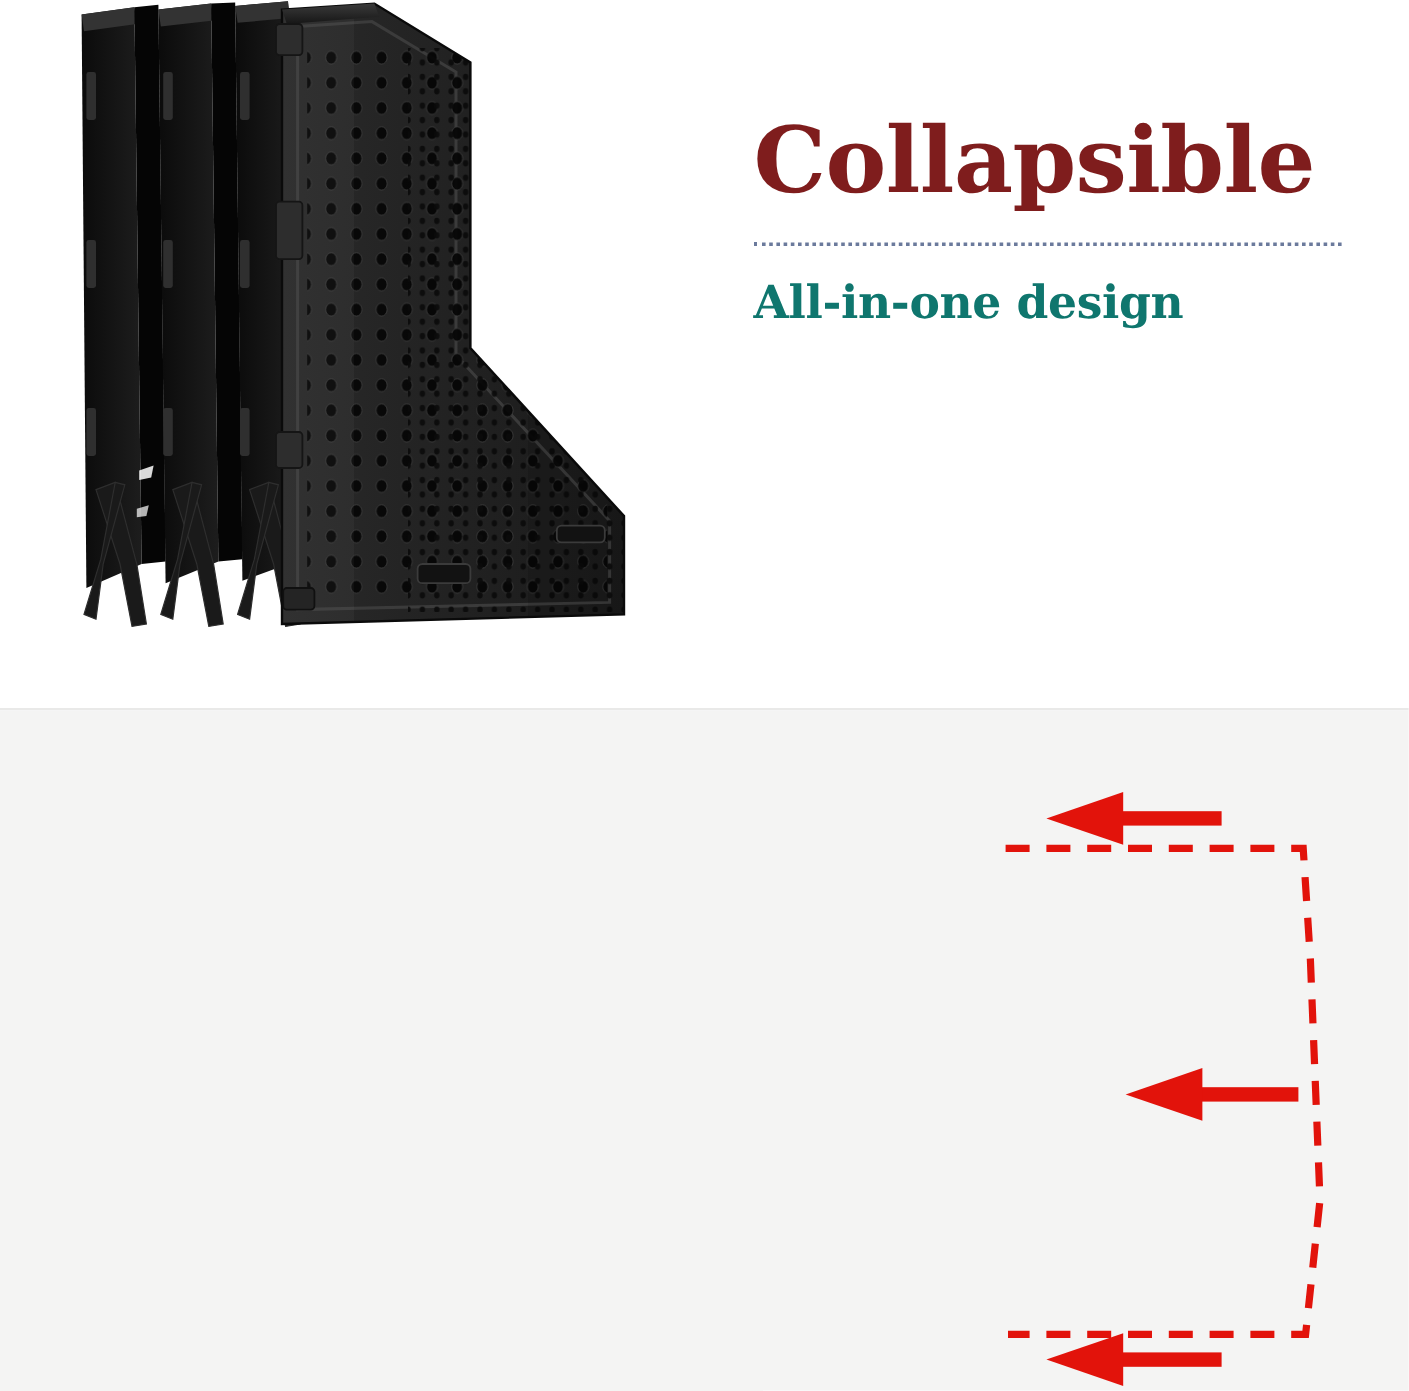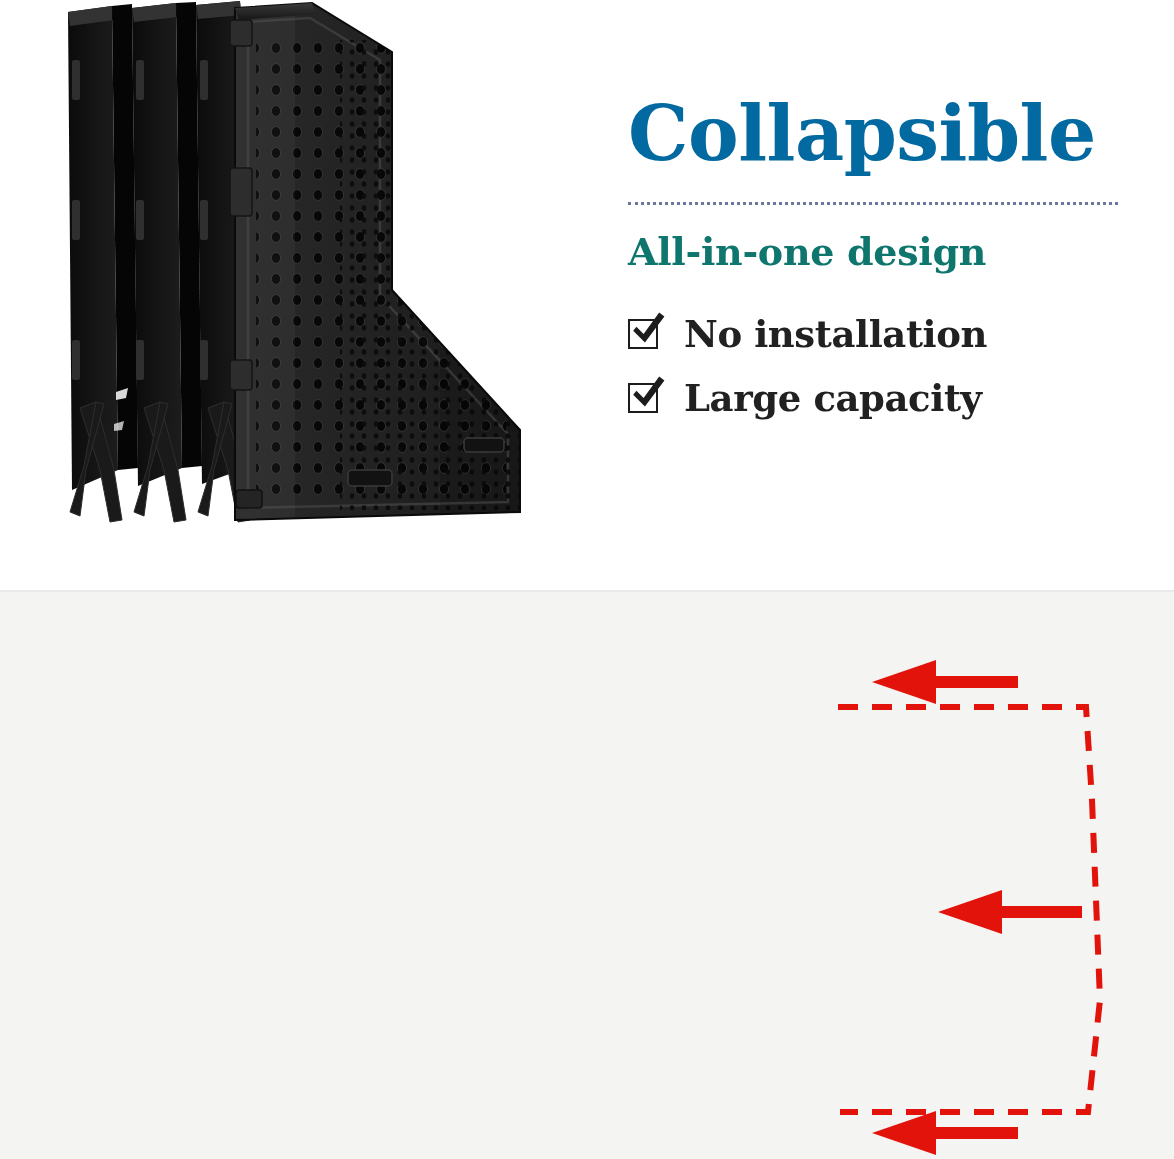--- a/index.html
+++ b/index.html
@@ -18,21 +18,21 @@
   #panel-bottom{top:592px;height:567px;background:#f4f4f3;}
   #section-divider{position:absolute;left:0;top:590px;width:1174px;height:2px;background:#e9e9e8;}
 
   
   .copy-block{position:absolute;}
   #copy-top{left:628px;top:96px;width:500px;}
 
   .headline{
     font-family:"DejaVu Serif", serif;
     font-weight:bold;
-    color:#0369a1;
+    color:#7f1d1d;
     letter-spacing:-0.5px;
     line-height:1;
     margin:0;
     white-space:nowrap;
   }
   #copy-top .headline{font-size:76px;}
 
   .rule-dotted{
     height:0;margin:0;
     border:0;
@@ -197,42 +197,20 @@
           </g>
         </g>
       </svg>
     </div>
 
     <div class="copy-block" id="copy-top">
       <h1 class="headline">Collapsible</h1>
       <hr class="rule-dotted" id="rule-top">
       <h2 class="subhead">All-in-one design</h2>
 
-      <ul class="feature-list">
-        <li class="feature-item">
-          <span class="checkbox">
-            <span class="tick">
-              <svg viewBox="0 0 60 60" xmlns="http://www.w3.org/2000/svg">
-                <path d="M8 34 L13 28 L24 39 L48 6 L56 12 L26 52 Z" fill="#1c1c1c"></path>
-              </svg>
-            </span>
-          </span>
-          <span class="feature-label">No installation</span>
-        </li>
-        <li class="feature-item">
-          <span class="checkbox">
-            <span class="tick">
-              <svg viewBox="0 0 60 60" xmlns="http://www.w3.org/2000/svg">
-                <path d="M8 34 L13 28 L24 39 L48 6 L56 12 L26 52 Z" fill="#1c1c1c"></path>
-              </svg>
-            </span>
-          </span>
-          <span class="feature-label">Large capacity</span>
-        </li>
-      </ul>
     </div>
   </div>
 
   <div id="section-divider"></div>
 
   <div class="panel" id="panel-bottom">
 
     
     
 

